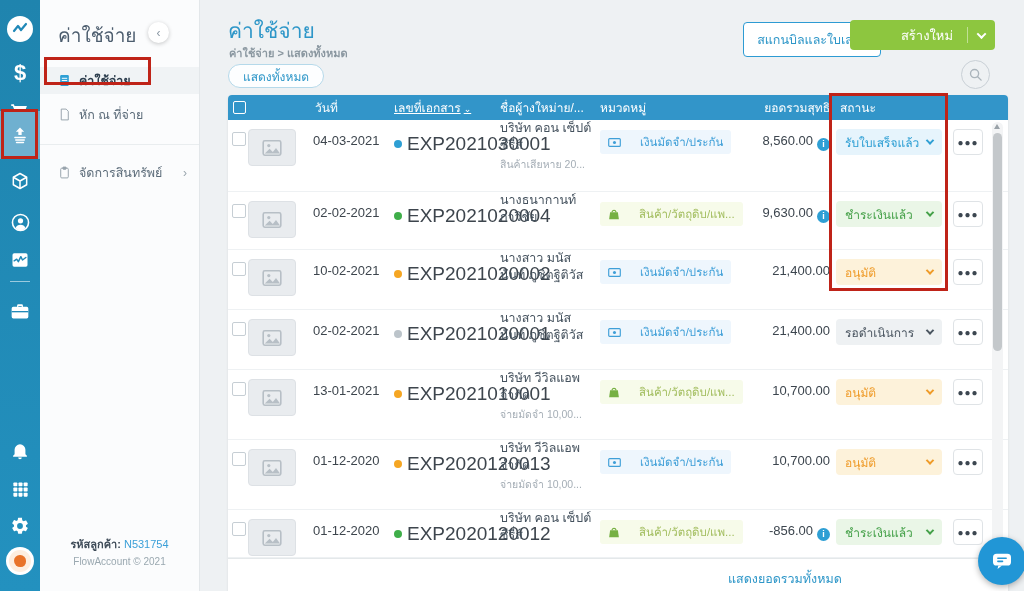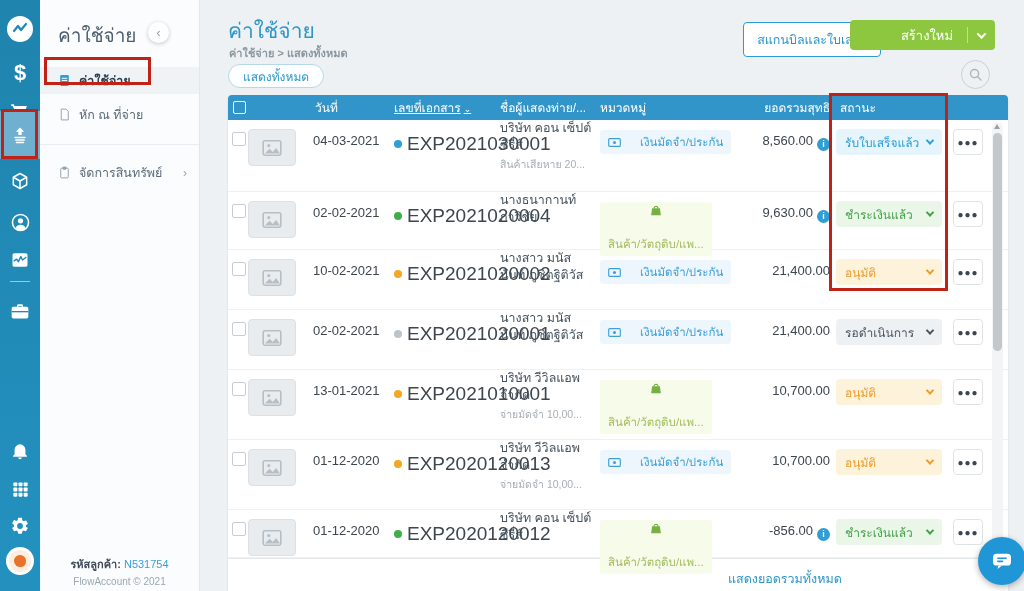--- a/index.html
+++ b/index.html
@@ -30,21 +30,21 @@
   
   .sidebar { position:absolute; left:40px; top:0; width:160px; height:591px; background:#fbfcfd; border-right:1px solid #e3e7ea; z-index:4; }
   .sidebar-title { padding:20px 0 0 18px; font-size:19px; color:#4c5d6e; }
   .collapse-btn { position:absolute; left:148px; top:22px; width:21px; height:21px; border-radius:50%; background:#fff; box-shadow:0 1px 4px rgba(0,0,0,.22); color:#8a97a3; font-size:12px; display:flex; align-items:center; justify-content:center; cursor:pointer; z-index:6; }
   .side-item { display:flex; align-items:center; gap:8px; height:27px; padding-left:18px; font-size:12.5px; color:#5b6b79; cursor:pointer; }
   .side-item.active { background:#f0f3f5; color:#2d3e4e; font-weight:bold; }
   .side-item .chev { margin-left:auto; margin-right:12px; color:#9aa6ae; font-size:12px; font-weight:normal; }
   .si-1 { margin-top:17px; }
   .si-2 { margin-top:7px; }
   .side-divider { margin:16px 0 14px 0; height:1px; background:#e9edef; }
-  .side-footer { position:absolute; bottom:4px; left:0; width:100%; text-align:center; }
+  .side-footer { position:absolute; bottom:24px; left:0; width:100%; text-align:center; }
   .cust-line { font-size:11px; color:#3d4a57; font-weight:bold; }
   .cust-code { color:#3a9fd8; font-weight:normal; }
   .copyright { font-size:10px; color:#9aa8b0; margin-top:3px;text-align:center; }
 
   
   .main { position:absolute; left:200px; top:0; width:824px; height:591px; background:#eef1f3; }
   .page-title { position:absolute; left:28px; top:14px; font-size:21px; color:#2d96c8; font-weight:500; }
   .breadcrumb { position:absolute; left:29px; top:44px; font-size:11px; color:#8a97a0;font-weight:bold; }
   .btn-scan { position:absolute; right:143px; top:22px; height:35px; padding:0 13px; background:#fff; border:1px solid #2d9bd3; border-radius:4px; color:#2d96c8; font-size:12.5px; display:flex; align-items:center; cursor:pointer; }
   .btn-create { position:absolute; right:29px; top:20px; height:30px; background:#8dc63f; border:none; border-radius:4px; color:#fff; font-size:13px; display:flex; align-items:center; cursor:pointer; padding:0; }
@@ -71,21 +71,21 @@
   .imgph { width:48px; height:37px; margin-top:9px; background:#e9ecef; border:1px solid #dde1e5; border-radius:4px; display:flex; align-items:center; justify-content:center; color:#b7bfc6; cursor:pointer; }
   .c-date { font-size:13px; color:#3d454d; padding:13px 0 0 8px; }
   .c-doc { display:flex; align-items:center; gap:5px; padding:13px 0 0 14px; font-size:19px; color:#3d454d; white-space:nowrap; }
   .dot { width:8px; height:8px; border-radius:50%; flex:0 0 8px; }
   .dot-blue{background:#2e9fd4;} .dot-green{background:#3fae49;} .dot-orange{background:#f5a623;} .dot-gray{background:#bcc4ca;}
   .c-vendor { padding-top:0; font-size:12.5px; color:#45525e; line-height:1.35; padding-right:8px; }
   .vnote { font-size:10.5px; color:#a5aeb6; margin-top:3px; white-space:nowrap; }
   .c-cat { padding-top:10px; }
   .chip { display:inline-flex; align-items:center; gap:19px; max-width:152px; padding:3px 8px; border-radius:3px; font-size:11.5px; white-space:nowrap; overflow:hidden; }
   .cat-blue { background:#eef6fd; color:#3f9fd8; }
-  .cat-green { background:#f7fbea; color:#a2bd5e;flex-direction:column; }
+  .cat-green { background:#f7fbea; color:#a2bd5e; }
   .c-total { padding-top:13px; font-size:13px; color:#3c454e; text-align:right; white-space:nowrap; }
   .info { display:inline-flex; width:13px; height:13px; border-radius:50%; background:#2e9fd4; color:#fff; font-size:9px; font-weight:bold; align-items:center; justify-content:center; margin-left:4px; vertical-align:-2px; font-style:normal; }
   .c-status { padding-top:9px; padding-left:6px; }
   .status { width:106px; height:26px; border-radius:4px; font-size:12px; display:flex; align-items:center; justify-content:space-between; padding:0 9px; cursor:pointer; }
   .status .chev-down { width:6px; height:6px; }
   .st-blue { background:#e6f4fc; color:#2e9fd4; }
   .st-green { background:#eaf6e7; color:#44a048; }
   .st-orange { background:#fdf2da; color:#ef9b28; }
   .st-gray { background:#eef1f3; color:#4a5560; }
   .c-act { padding-top:9px; padding-left:8px; }
@@ -242,21 +242,21 @@
         <path d="M15.5 15.5L21 21" stroke-linecap="round"></path>
       </svg>
   </button>
 
   <div class="table-wrap">
     <div class="thead grid-cols">
       <span class="hcb"></span>
       <span class="th"></span>
       <span class="th th-date">วันที่</span>
       <span class="th th-doc"><span>เลขที่เอกสาร</span><span class="sort">⌄</span></span>
-      <span class="th">ชื่อผู้แสดงท่าย/...</span>
+      <span class="th">ชื่อผู้างใหม่าย/...</span>
       <span class="th">หมวดหมู่</span>
       <span class="th th-total">ยอดรวมสุทธิ</span>
       <span class="th th-status">สถานะ</span>
       <span class="th"></span>
     </div>
 
     <div class="row grid-cols rh1">
       <span class="cb"></span>
       <span>
           <span class="imgph">

